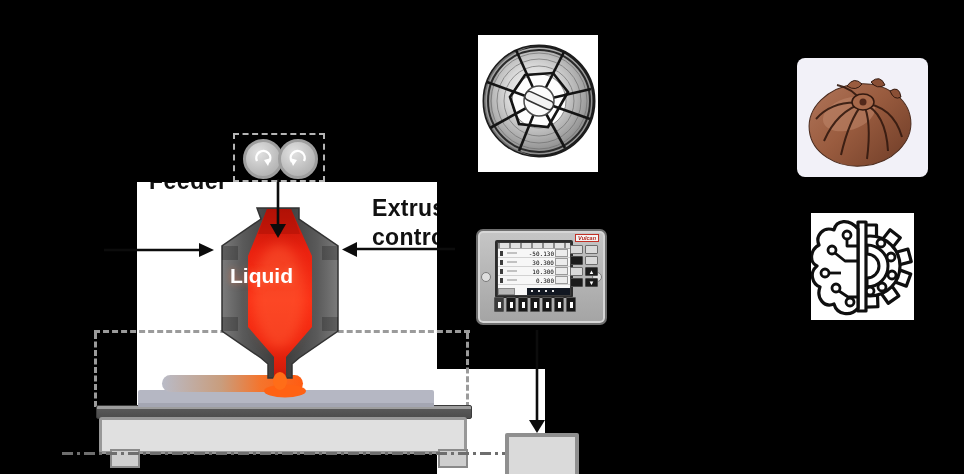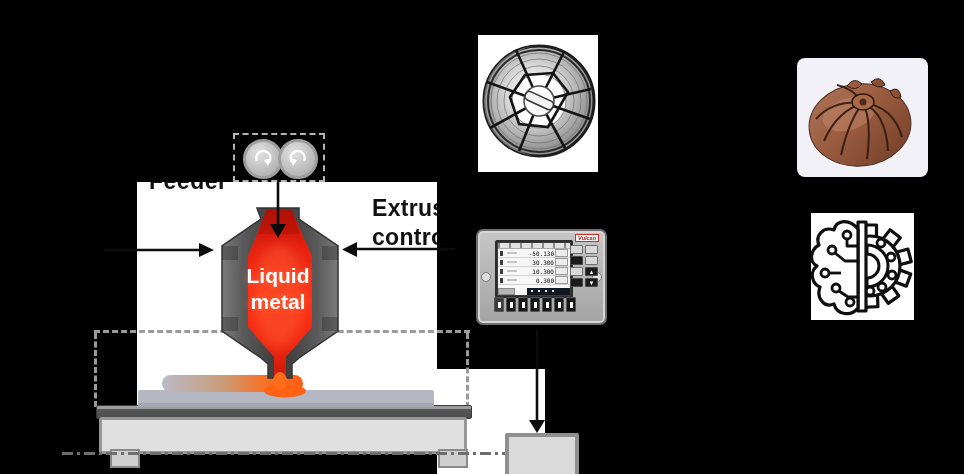--- a/index.html
+++ b/index.html
@@ -32,21 +32,21 @@
   .foot{top:449px;width:26px;height:15px;background:#cfcfcf;border:2px solid #8a8a8a;}
   #foot-left{left:110px;} #foot-right{left:438px;}
   
   #roller-box{left:233px;top:133px;width:88px;height:45px;border:2px dashed #b5b5b5;}
   .roller{position:absolute;top:4px;width:34px;height:34px;border-radius:50%;
     background:radial-gradient(circle at 38% 32%,#e2e2e2,#c0c0c0 55%,#a6a6a6);
     border:3px solid #9e9e9e;}
   #roller-1{left:8px;} #roller-2{left:43px;}
   .roller svg{position:absolute;left:3px;top:3px;}
   
-  #liquid-label{left:230px;top:263px;width:96px;text-align:center;color:#fff;
+  #liquid-label{left:230px;top:263px;width:96px;text-align:left;color:#fff;
     font-size:21px;line-height:26px;font-weight:600;text-shadow:0 0 7px rgba(255,120,70,.65);}
   
   #controller{left:476px;top:229px;width:127px;height:92px;border-radius:7px;
     background:linear-gradient(180deg,#c6c6c6,#a4a4a4);border:2px solid #6f6f6f;
     box-shadow:inset 0 0 0 2px #d6d6d6;}
   .screw{position:absolute;top:41px;width:8px;height:8px;border-radius:50%;background:#dedede;border:1px solid #7a7a7a;}
   #screw-left{left:3px;} #screw-right{right:3px;}
   #ctrl-screen{position:absolute;left:17px;top:9px;width:72px;height:52px;background:#3a3a3a;border:2px solid #2c2c2c;border-radius:2px;padding:1px;}
   #screen-inner{position:relative;width:100%;height:100%;background:#f7f7f7;overflow:hidden;}
   #screen-header{height:5px;background:#e2e2e2;border-bottom:1px solid #a9a9a9;
@@ -159,21 +159,20 @@
       <path d="M199,243 L199,257 L214,250 Z" stroke="none"></path>
       <line x1="455" y1="249" x2="357" y2="249"></line>
       <path d="M357,242 L357,257 L342,249.5 Z" stroke="none"></path>
       <line x1="537" y1="330" x2="537" y2="421"></line>
       <path d="M529,420 L545,420 L537,433 Z" stroke="none"></path>
     </g>
   </svg>
 
   <div class="abs" id="liquid-label">
     <div>Liquid</div>
-    <div>metal</div>
   </div>
 
   <div class="abs" id="roller-box">
     <div class="roller" id="roller-1">
       <svg width="28" height="28" viewBox="0 0 28 28">
         <path d="M8,16 A7,7 0 1 1 20,17" fill="none" stroke="#fff" stroke-width="2.4"></path>
         <path d="M22,13 L19,21 L15,15 Z" fill="#fff"></path>
       </svg>
     </div>
     <div class="roller" id="roller-2">

